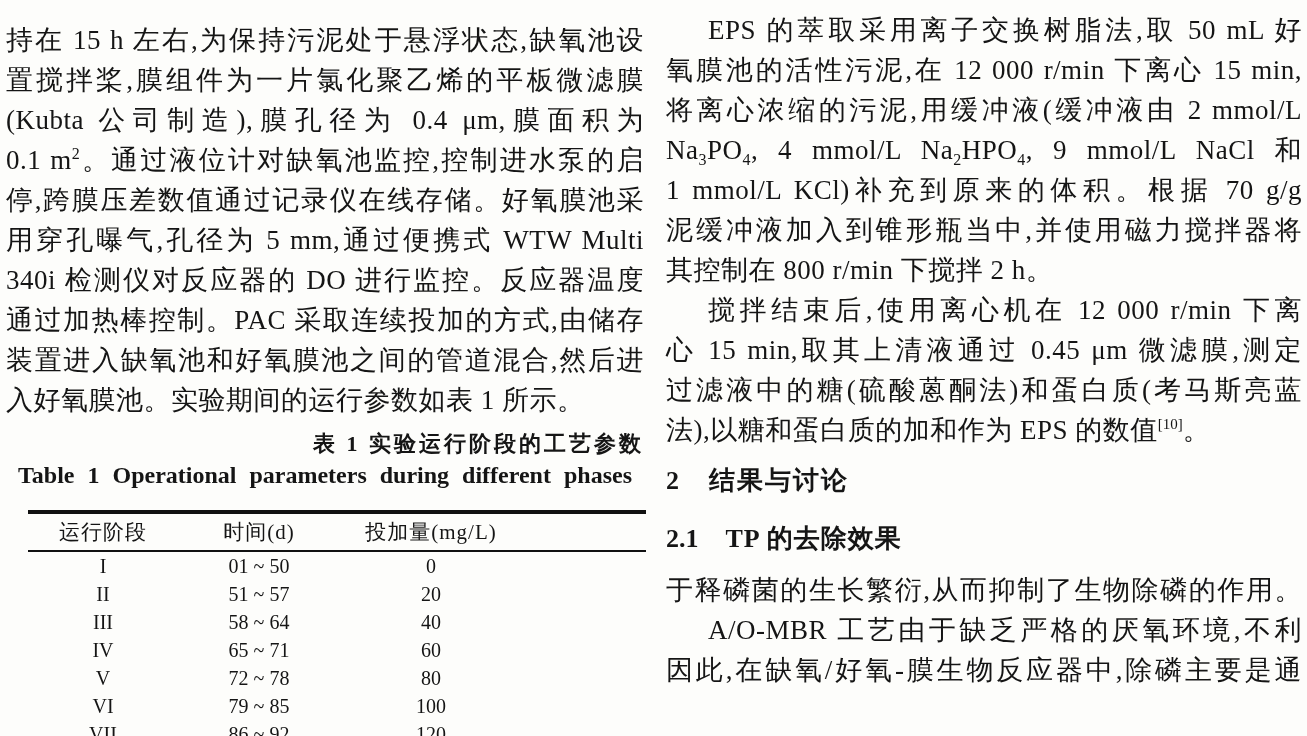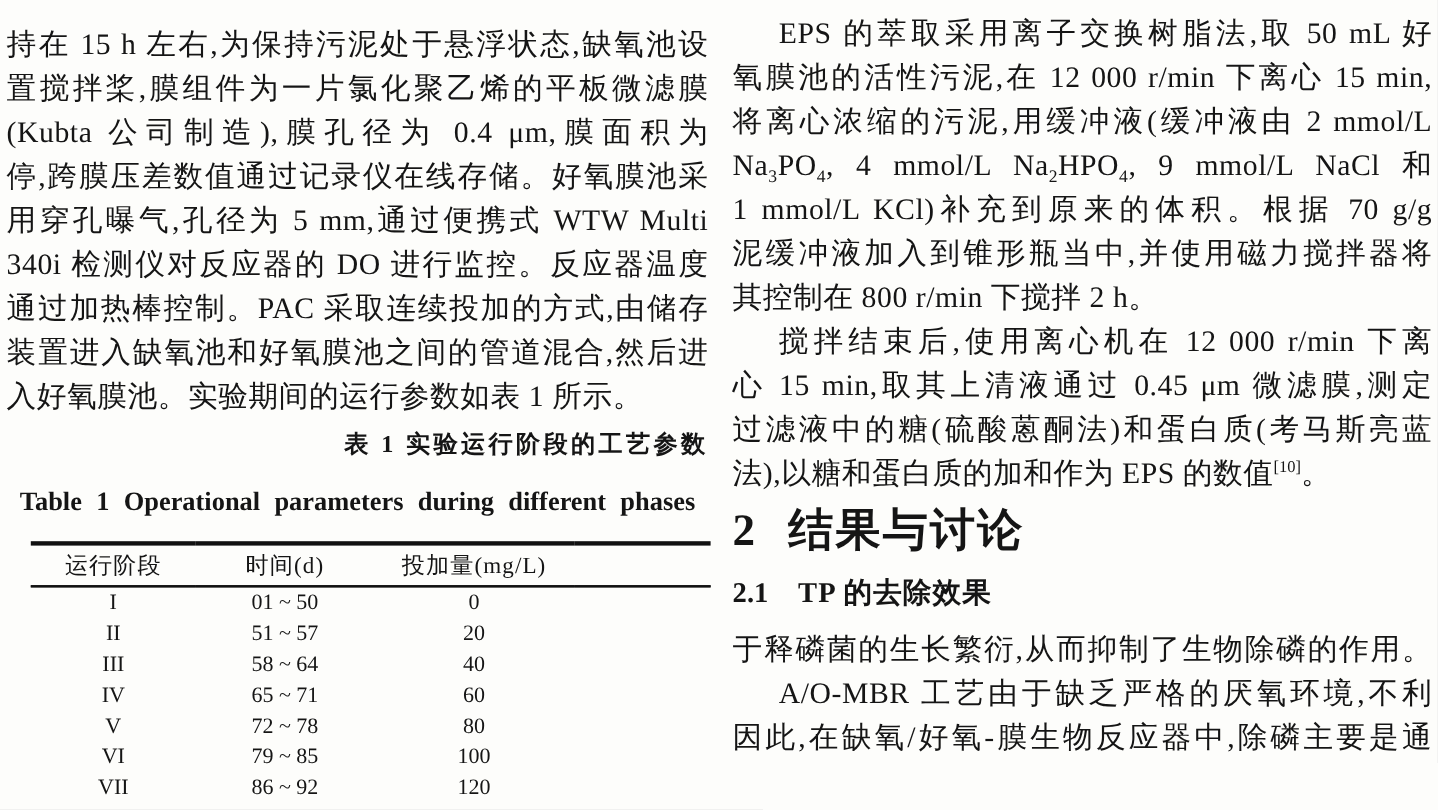--- a/index.html
+++ b/index.html
@@ -29,21 +29,21 @@
   sup.cite{font-size:15px;letter-spacing:0;}
   
   .cap-zh{
     margin-top:10px;
     text-align:right;
     font-weight:bold;
     font-size:22px;line-height:28px;
     letter-spacing:3px;
   }
   .cap-en{
-    margin-top:24px;
+    margin-top:2px;
     text-align:center;
     font-weight:bold;
     font-size:24px;line-height:30px;
     word-spacing:7px;
   }
   table.params{
     margin:20px 0 0 22px;
     width:618px;
     border-collapse:collapse;
     table-layout:fixed;
@@ -59,21 +59,21 @@
   }
   table.params td{
     font-size:20px;
     height:28px;
     text-align:center;
     padding:0;
   }
   
   .sec{
     margin:14px 0 26px 0;
-    font-size:41px;line-height:34px;
+    font-size:26px;line-height:34px;
     font-weight:bold;
     letter-spacing:2px;
   }
   .sec .num{margin-right:30px;letter-spacing:0;}
   .subsec{
     margin:0 0 16px 0;
     font-size:26px;line-height:30px;
     font-weight:bold;
     letter-spacing:1px;
   }
@@ -81,20 +81,21 @@
 </style>
 </head>
 <body>
 
 <div class="page">
 
   <div class="col col-left">
     <div class="line">持在 15 h 左右,为保持污泥处于悬浮状态,缺氧池设</div>
     <div class="line">置搅拌桨,膜组件为一片氯化聚乙烯的平板微滤膜</div>
     <div class="line">(Kubta 公司制造),膜孔径为 0.4 μm,膜面积为</div>
+    <div class="line"><span>0.1 m</span><sup>2</sup><span>。通过液位计对缺氧池监控,控制进水泵的启</span></div>
     <div class="line">停,跨膜压差数值通过记录仪在线存储。好氧膜池采</div>
     <div class="line">用穿孔曝气,孔径为 5 mm,通过便携式 WTW Multi</div>
     <div class="line">340i 检测仪对反应器的 DO 进行监控。反应器温度</div>
     <div class="line">通过加热棒控制。PAC 采取连续投加的方式,由储存</div>
     <div class="line">装置进入缺氧池和好氧膜池之间的管道混合,然后进</div>
     <div class="line end">入好氧膜池。实验期间的运行参数如表 1 所示。</div>
 
     <div class="cap-zh">表 1  实验运行阶段的工艺参数</div>
     <div class="cap-en">Table 1  Operational parameters during different phases</div>
 

